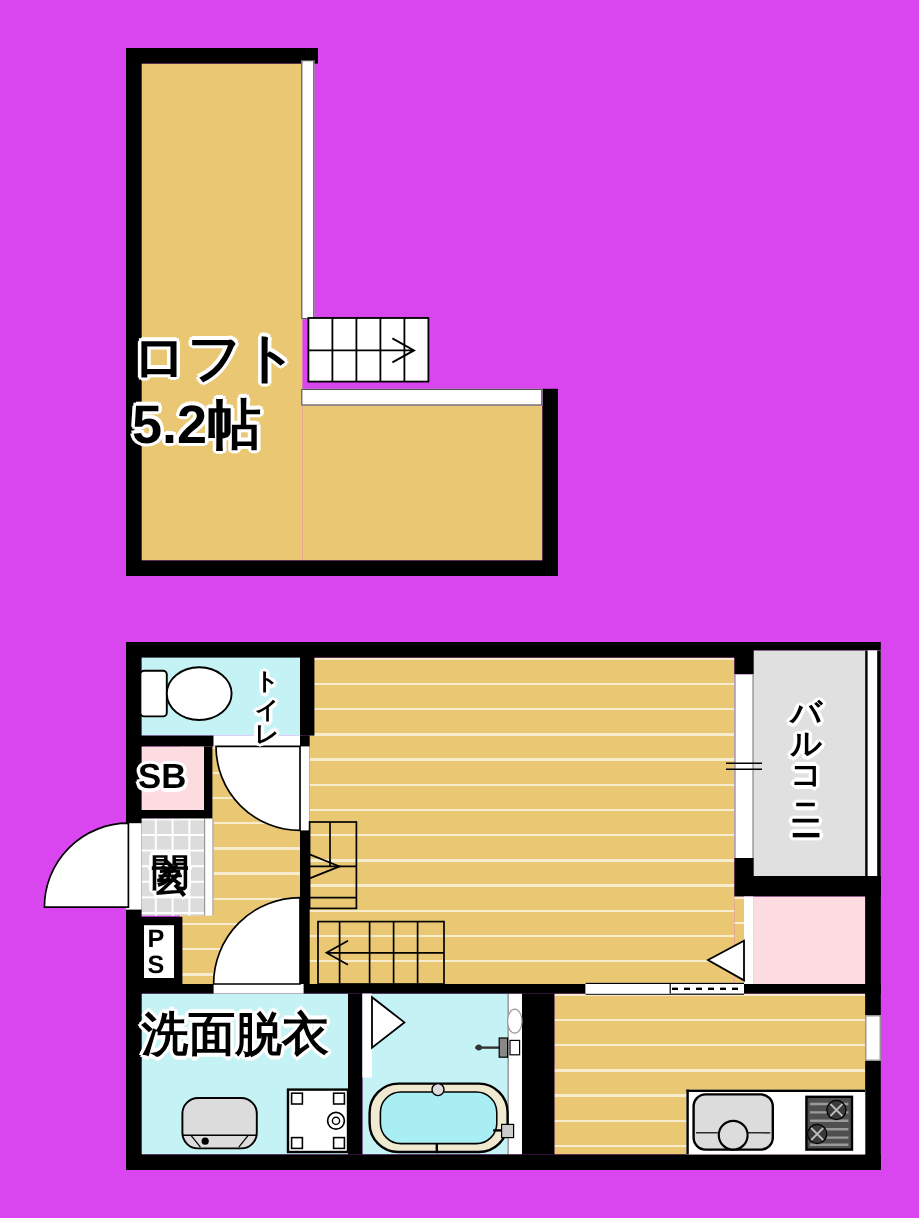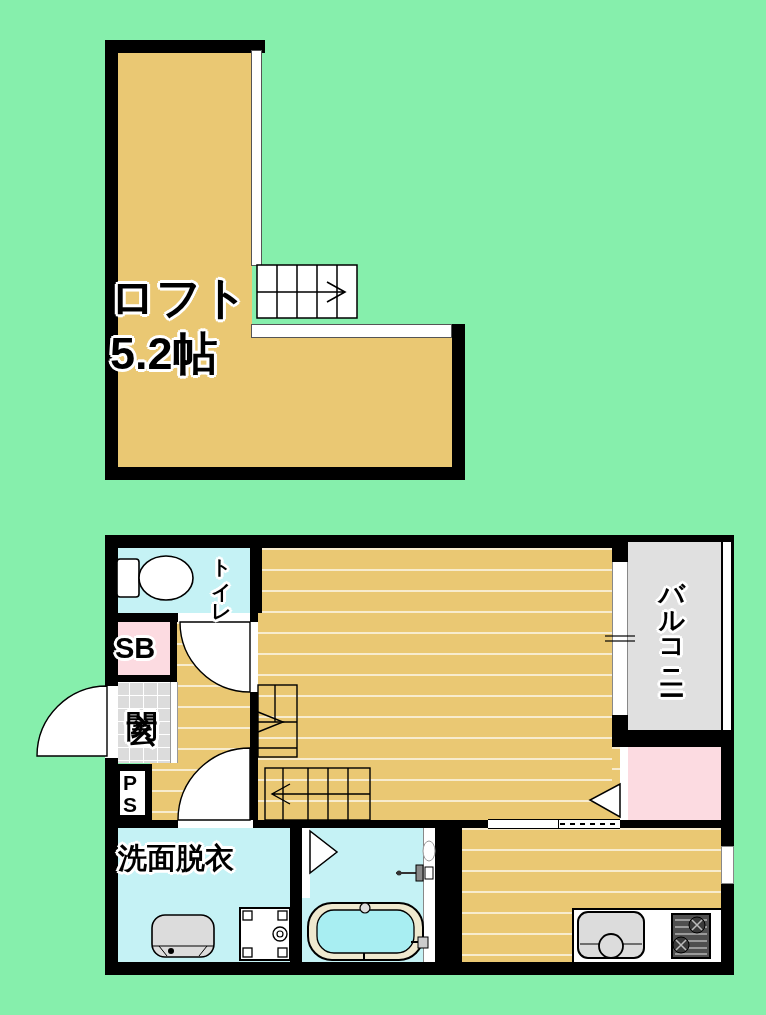--- a/index.html
+++ b/index.html
@@ -1,17 +1,17 @@
 <!DOCTYPE html>
 <html><head>
 <meta charset="utf-8">
 <style>
   html,body{margin:0;padding:0;background:#fff;}
   body{font-family:"Liberation Sans",sans-serif;}
-  .plan{position:relative;width:766px;height:1015px;background:#86efac;overflow:hidden;}
+  .plan{position:relative;width:766px;height:1015px;background:#d946ef;overflow:hidden;}
   .a{position:absolute;box-sizing:border-box;}
   .wall{background:#000;}
   .plain-tan{background:#EAC873;}
   .wood{background-color:#EAC873;
     background-image:repeating-linear-gradient(to bottom,
       rgba(255,255,255,.65) 0px, rgba(255,255,255,.65) 2px,
       transparent 2px, transparent 21px);}
   .cyan{background:#C5F2F5;}
   .pink{background:#FCDBE1;}
   .tile{background-color:#DCDCDC;
@@ -232,19 +232,19 @@
 
   <div class="lbl ctr" style="left:115px;top:633px;width:55px;font-size:29px;">SB</div>
 
   <div class="lbl vert" style="left:125px;top:688px;height:72px;font-size:31px;">玄関</div>
 
   <div style="position:absolute;left:123px;top:772px;font-size:21px;font-weight:700;line-height:22px;color:#000;">
     <div>P</div>
     <div>S</div>
   </div>
 
-  <div class="lbl ctr" style="left:118px;top:843px;width:172px;font-size:29px;">洗面脱衣</div>
+  <div class="lbl ctr" style="left:118px;top:843px;width:172px;font-size:39px;">洗面脱衣</div>
 
 
   <div class="lbl vert" style="left:658px;top:564px;height:148px;font-size:26px;">バルコニー</div>
 
 
 </div>
 
 </body></html>

